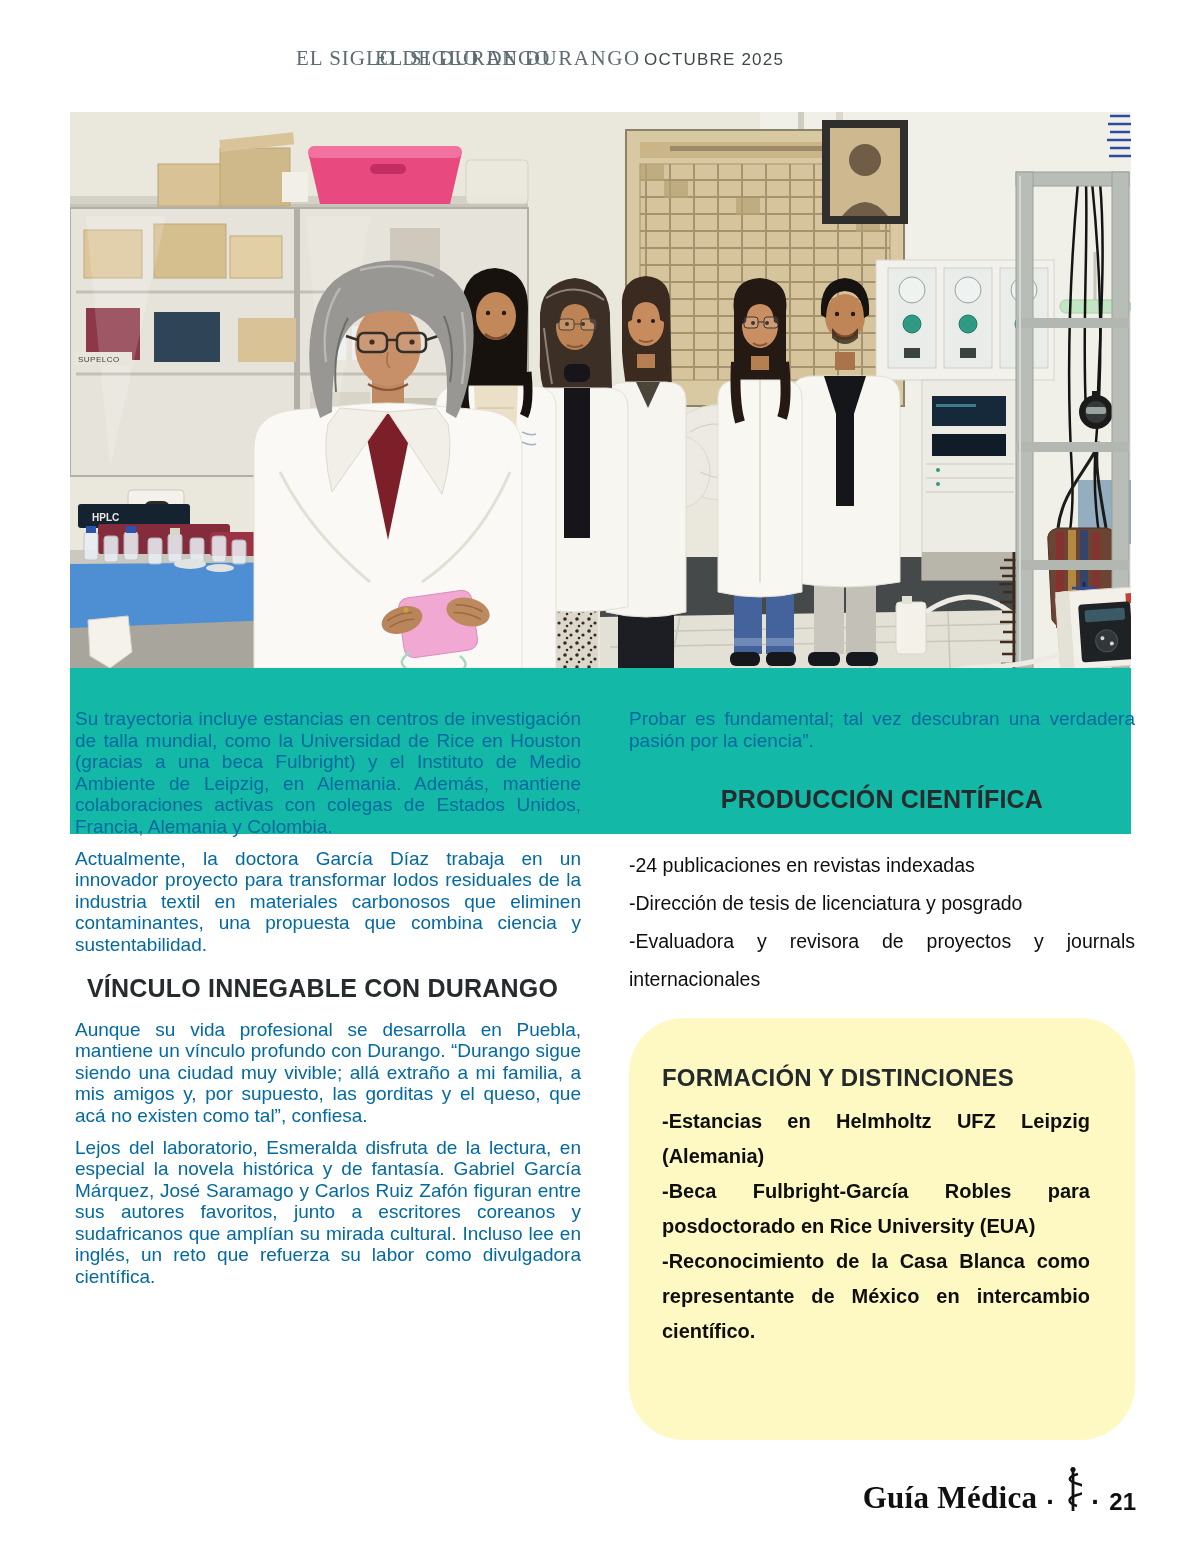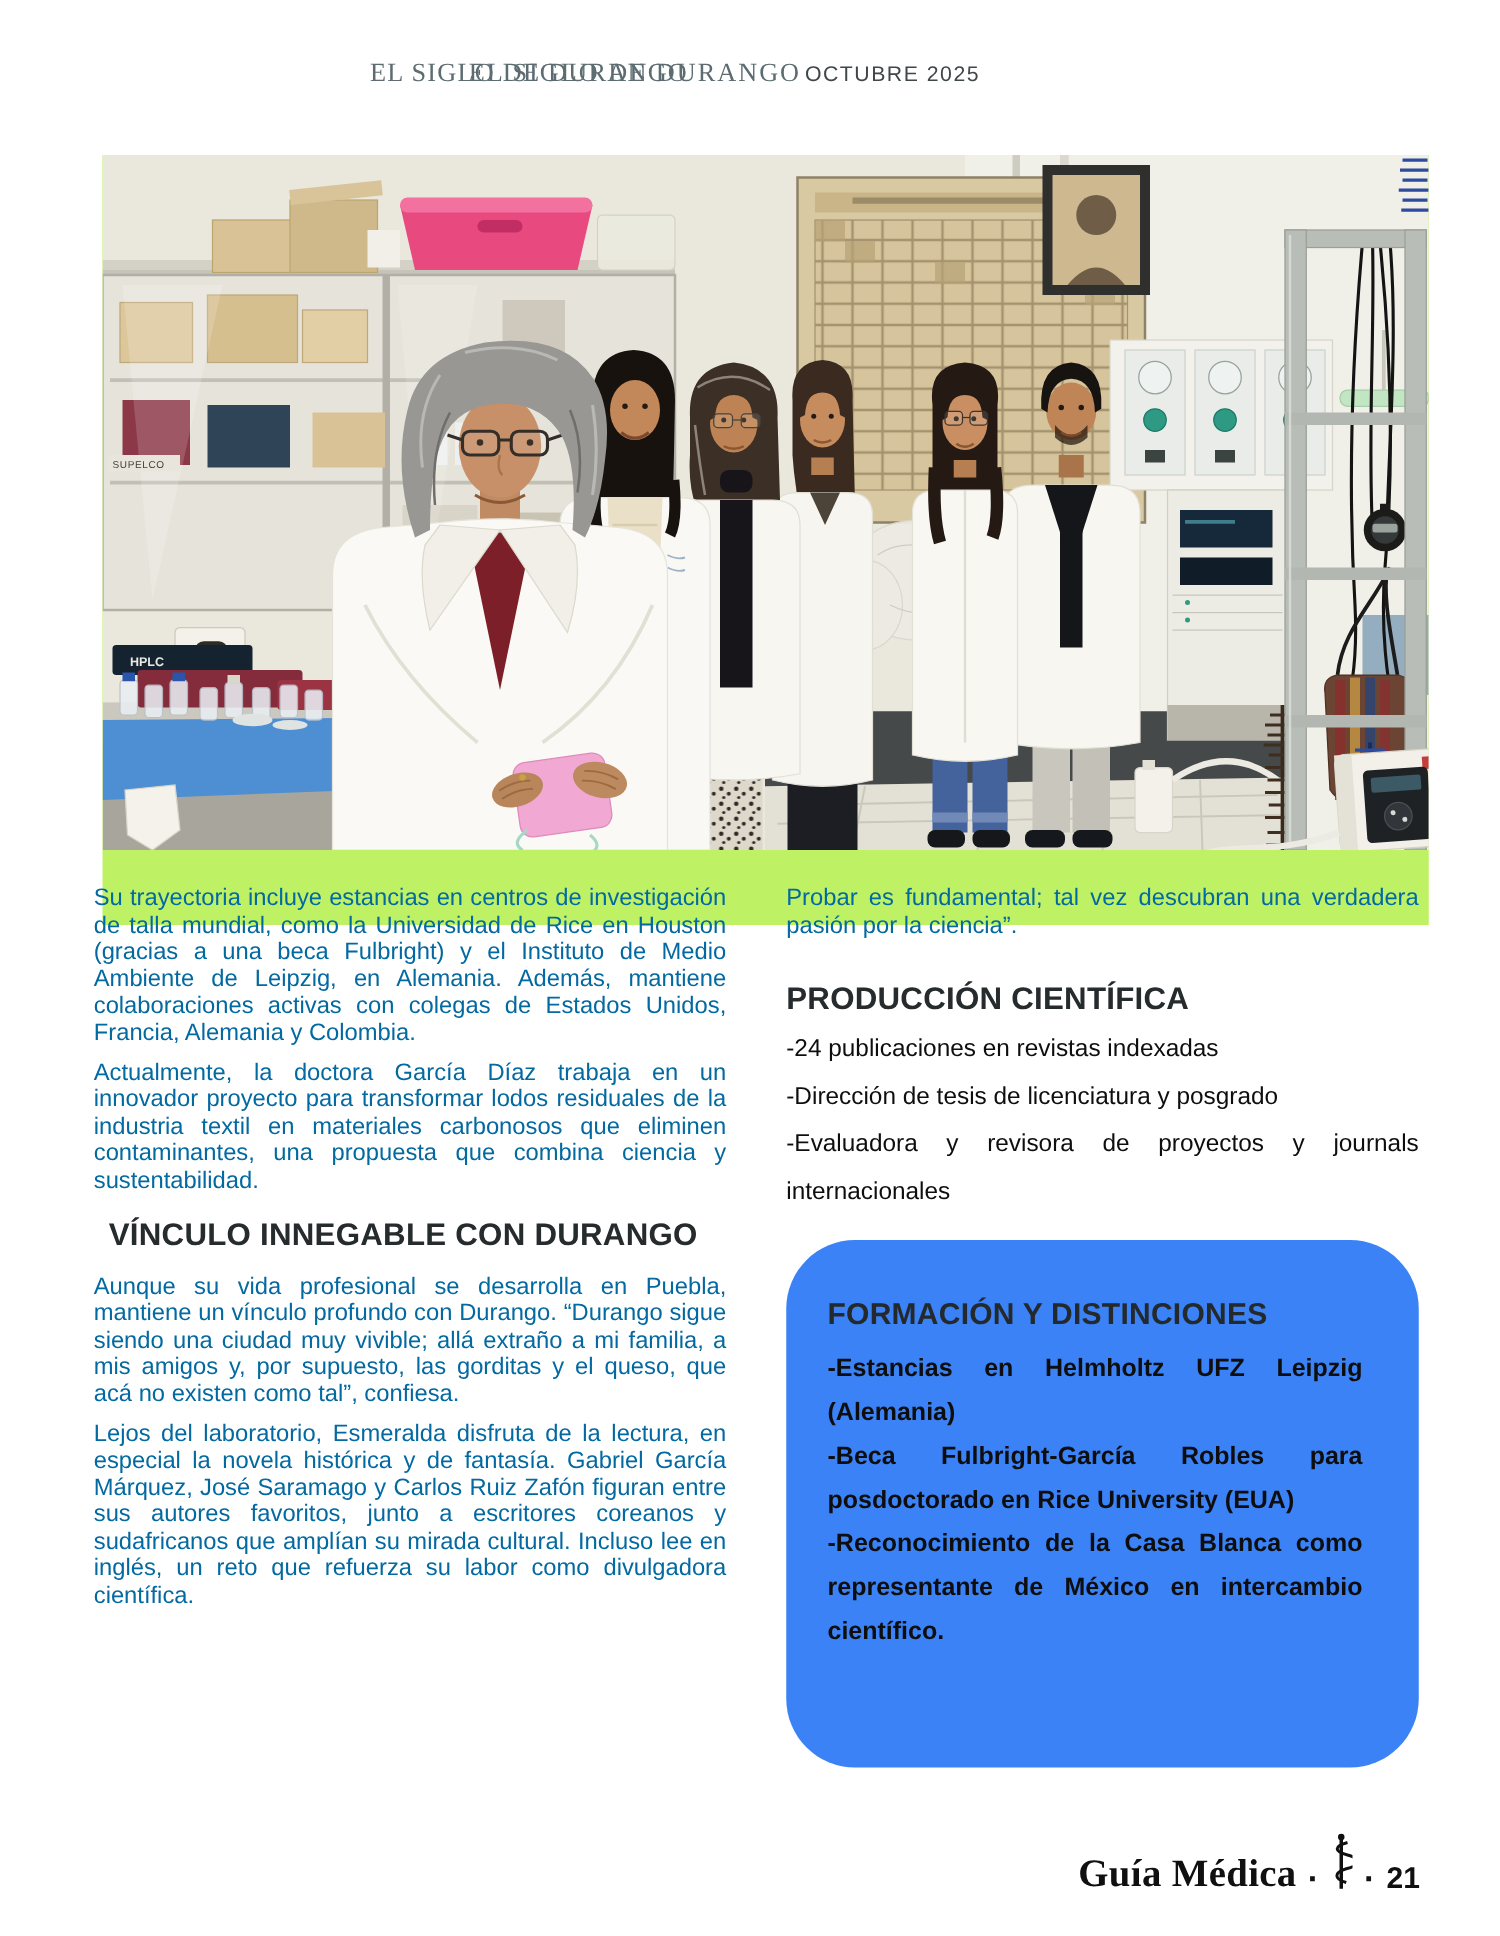--- a/index.html
+++ b/index.html
@@ -7,33 +7,33 @@
 
   
   .masthead-wrap{position:absolute;left:296px;top:46px;height:28px;color:#5d6c71;
     font-family:"Liberation Serif",serif;font-size:21px;letter-spacing:1px;white-space:nowrap;}
   .masthead-copy{position:absolute;top:0;}
   .masthead-copy.c1{left:0;}
   .masthead-copy.c2{left:79px;letter-spacing:1.6px;}
   .issue-date{position:absolute;left:644px;top:50px;font-size:17px;letter-spacing:1.2px;color:#3f474b;}
 
   
-  .photo-frame{position:absolute;left:70px;top:112px;width:1061px;height:616px;margin:12px;overflow:hidden;background:#bef264;}
+  .photo-frame{position:absolute;left:70px;top:112px;width:1061px;height:722px;margin:0;overflow:hidden;background:#14b8a6;}
   .photo-frame svg{display:block;}
 
   
   .col{position:absolute;top:708px;width:506px;}
   .col-left{left:75px;}
   .col-right{left:629px;}
   p.body{font-size:19px;line-height:21.6px;text-align:justify;margin:0 0 10px 0;color:#0369a1;}
   h2.section{font-size:25px;font-weight:bold;color:#262b2d;margin:18px 0 16px 12px;letter-spacing:0.2px;}
-  .col-right h2.section{margin:34px 0 6px 0;}
+  .col-right h2.section{margin:34px 0 32px 0;text-align:center;}
   ul.bullets{list-style:none;margin:0;padding:0;font-weight:normal;font-size:19.5px;line-height:38px;text-align:justify;color:#0e0e0e;}
 
-  .dist-box{margin-top:20px;background:#3b82f6;border-radius:55px;height:422px;box-sizing:border-box;
+  .dist-box{margin-top:20px;background:#fef9c3;border-radius:55px;height:422px;box-sizing:border-box;
     padding:46px 45px 24px 33px;}
   .dist-box h3{font-size:24px;font-weight:bold;color:#24292b;margin:0 0 12px 0;letter-spacing:0.2px;}
   .dist-box ul{list-style:none;margin:0;padding:0;font-weight:bold;font-size:20px;line-height:35px;text-align:justify;color:#0e0e0e;}
 
   
   .page-footer{position:absolute;top:1466px;right:64px;display:flex;align-items:flex-end;gap:9px;}
   .brand{font-family:"Liberation Serif",serif;font-weight:bold;font-size:31px;color:#101010;letter-spacing:0.3px;}
   .sep-dot{font-size:27px;font-weight:bold;color:#101010;line-height:1;}
   .page-no{font-size:24px;font-weight:bold;color:#101010;}
   .staff-icon{display:inline-block;}

